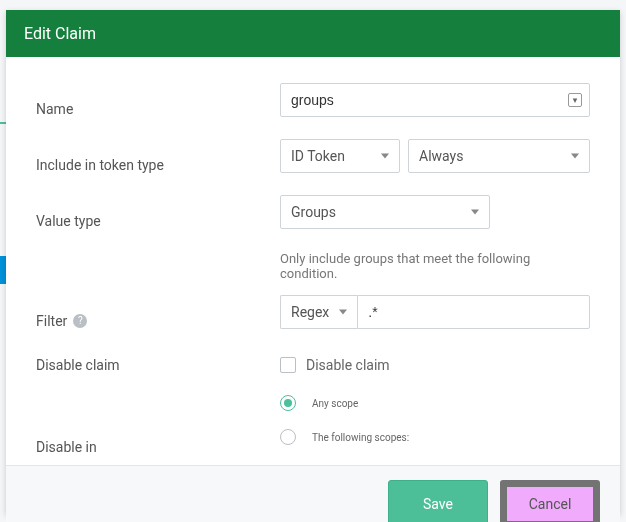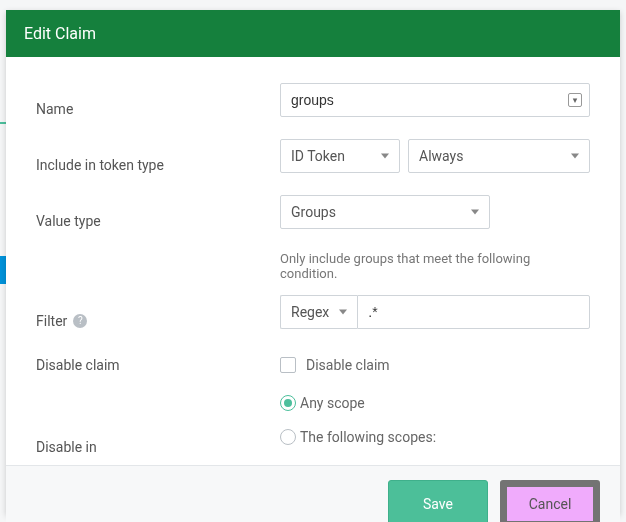--- a/index.html
+++ b/index.html
@@ -151,23 +151,23 @@
   .checkbox {
     width: 16px; height: 16px;
     border: 1px solid #b9bfc5;
     border-radius: 2px;
     background: #fff;
     cursor: pointer;
   }
   .radio-row {
     display: flex;
     align-items: center;
-    gap: 4px;
+    gap: 16px;
     color: #666;
-    font-size: 14px;
+    font-size: 10px;
     margin-bottom: 10px;
   }
   .radio {
     width: 16px; height: 16px;
     border: 1px solid #b9bfc5;
     border-radius: 50%;
     background: #fff;
     display: inline-flex;
     align-items: center;
     justify-content: center;

